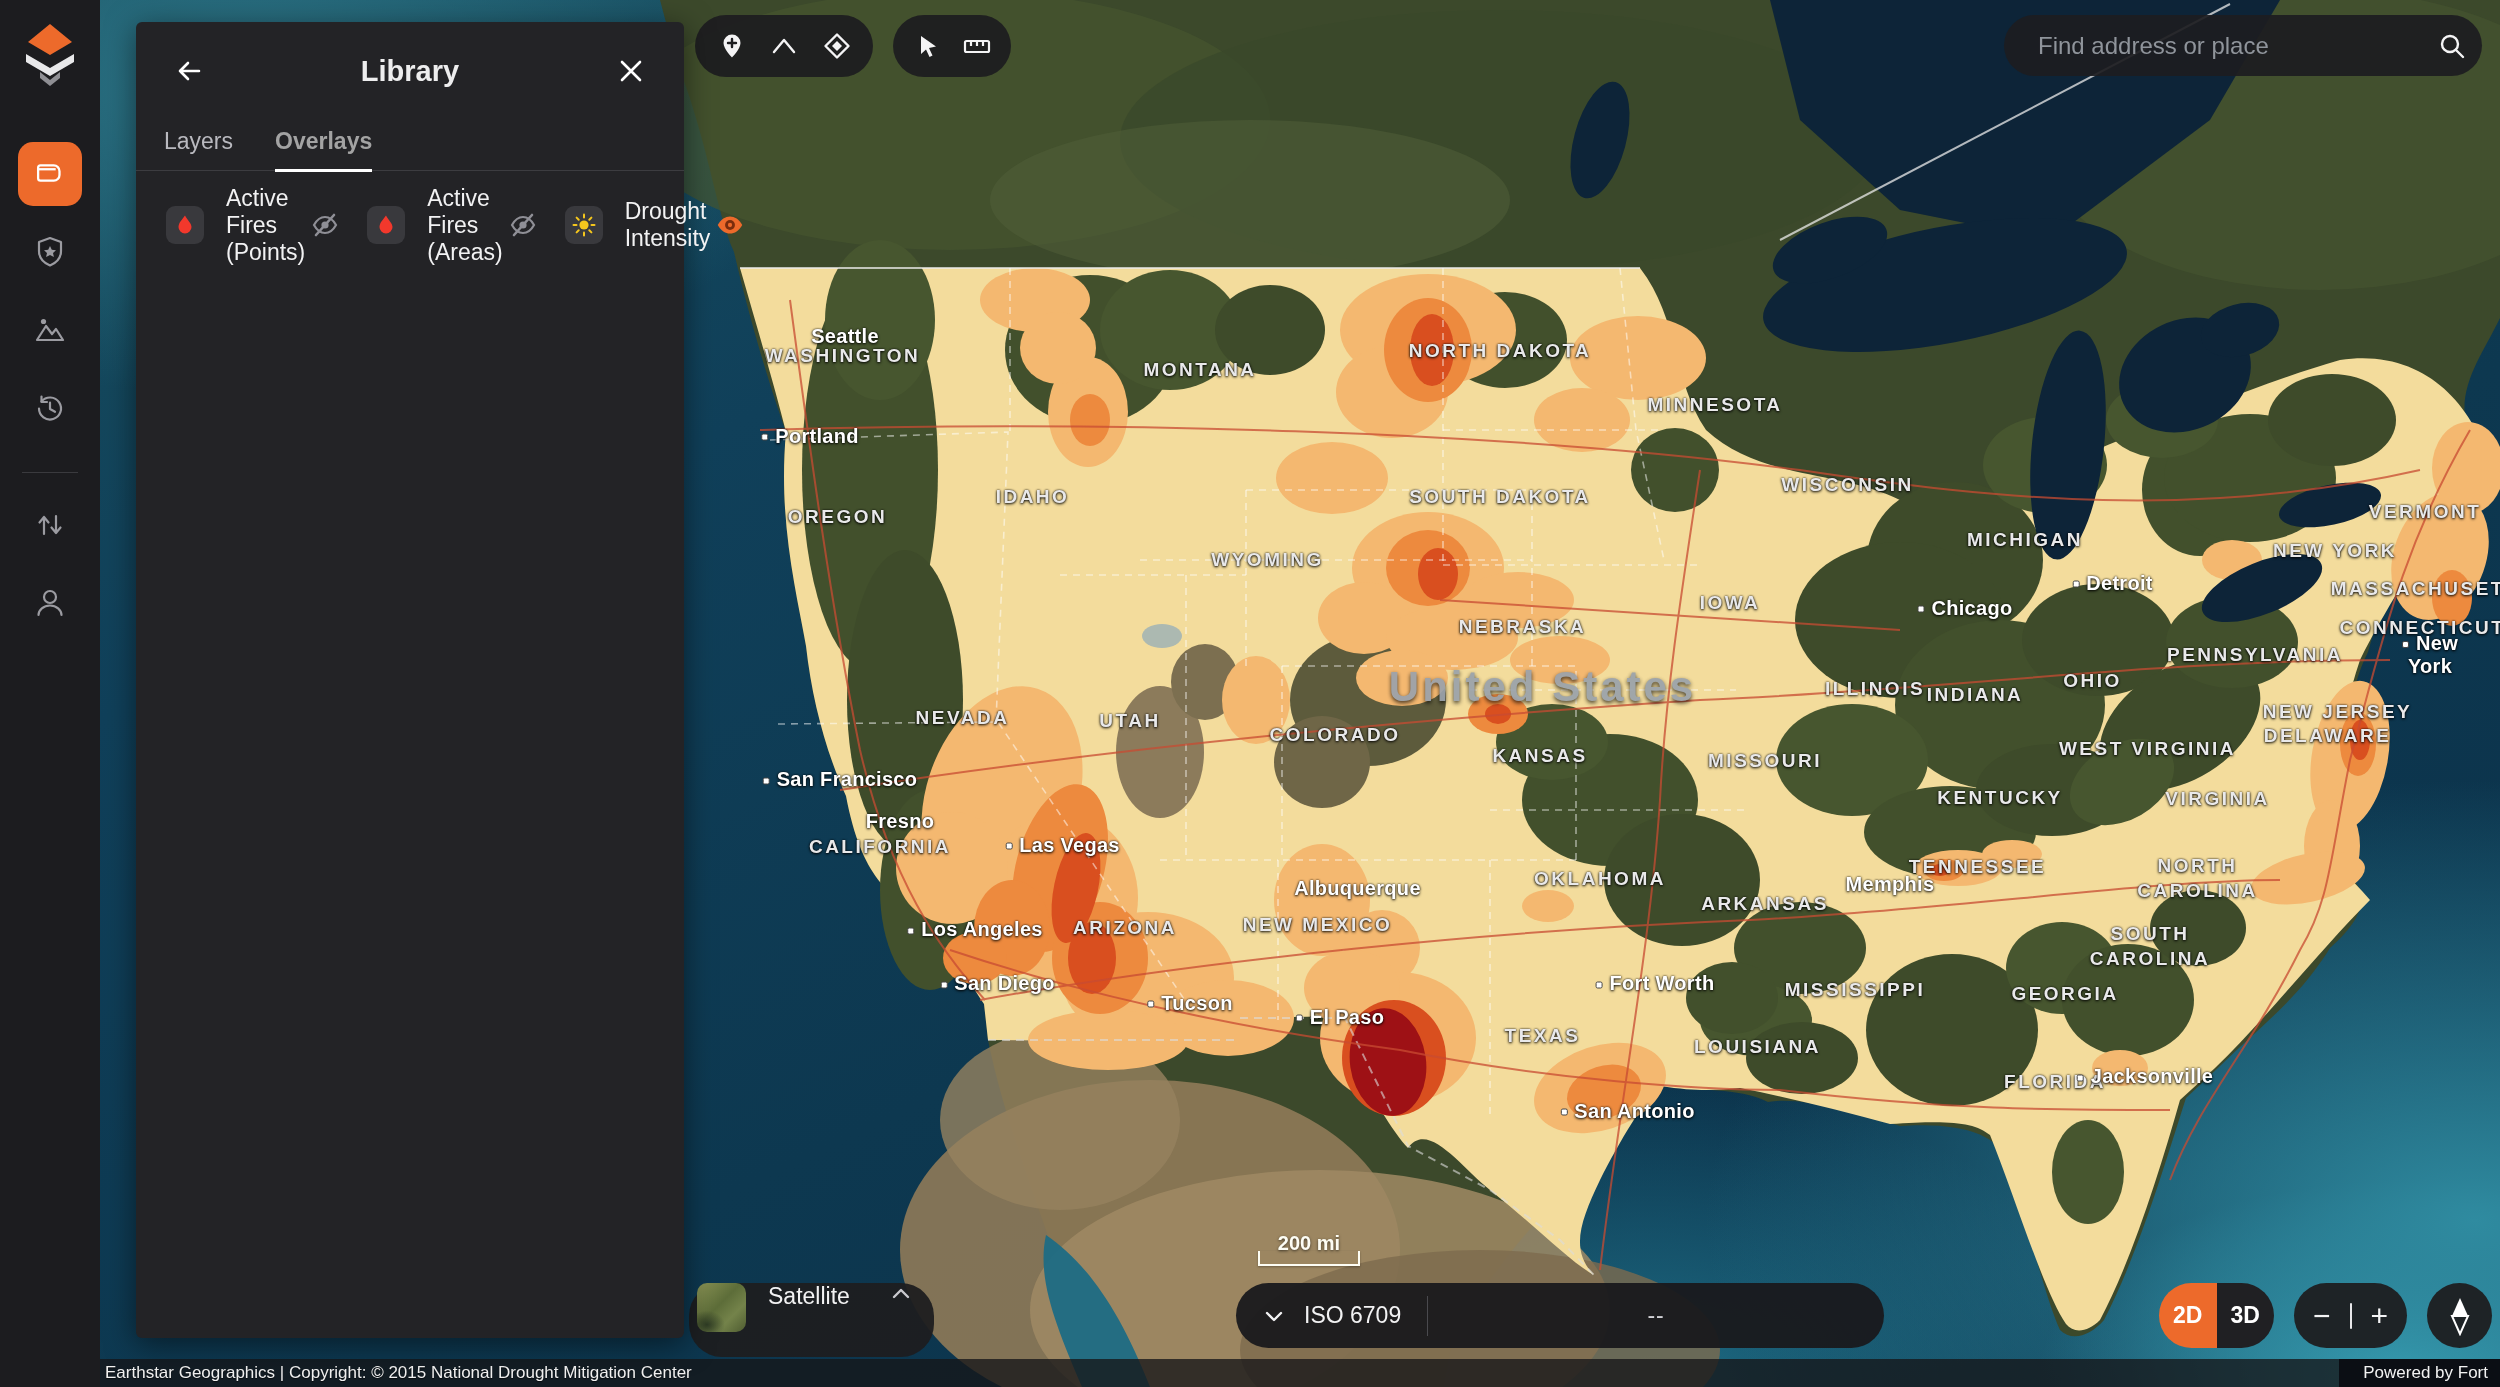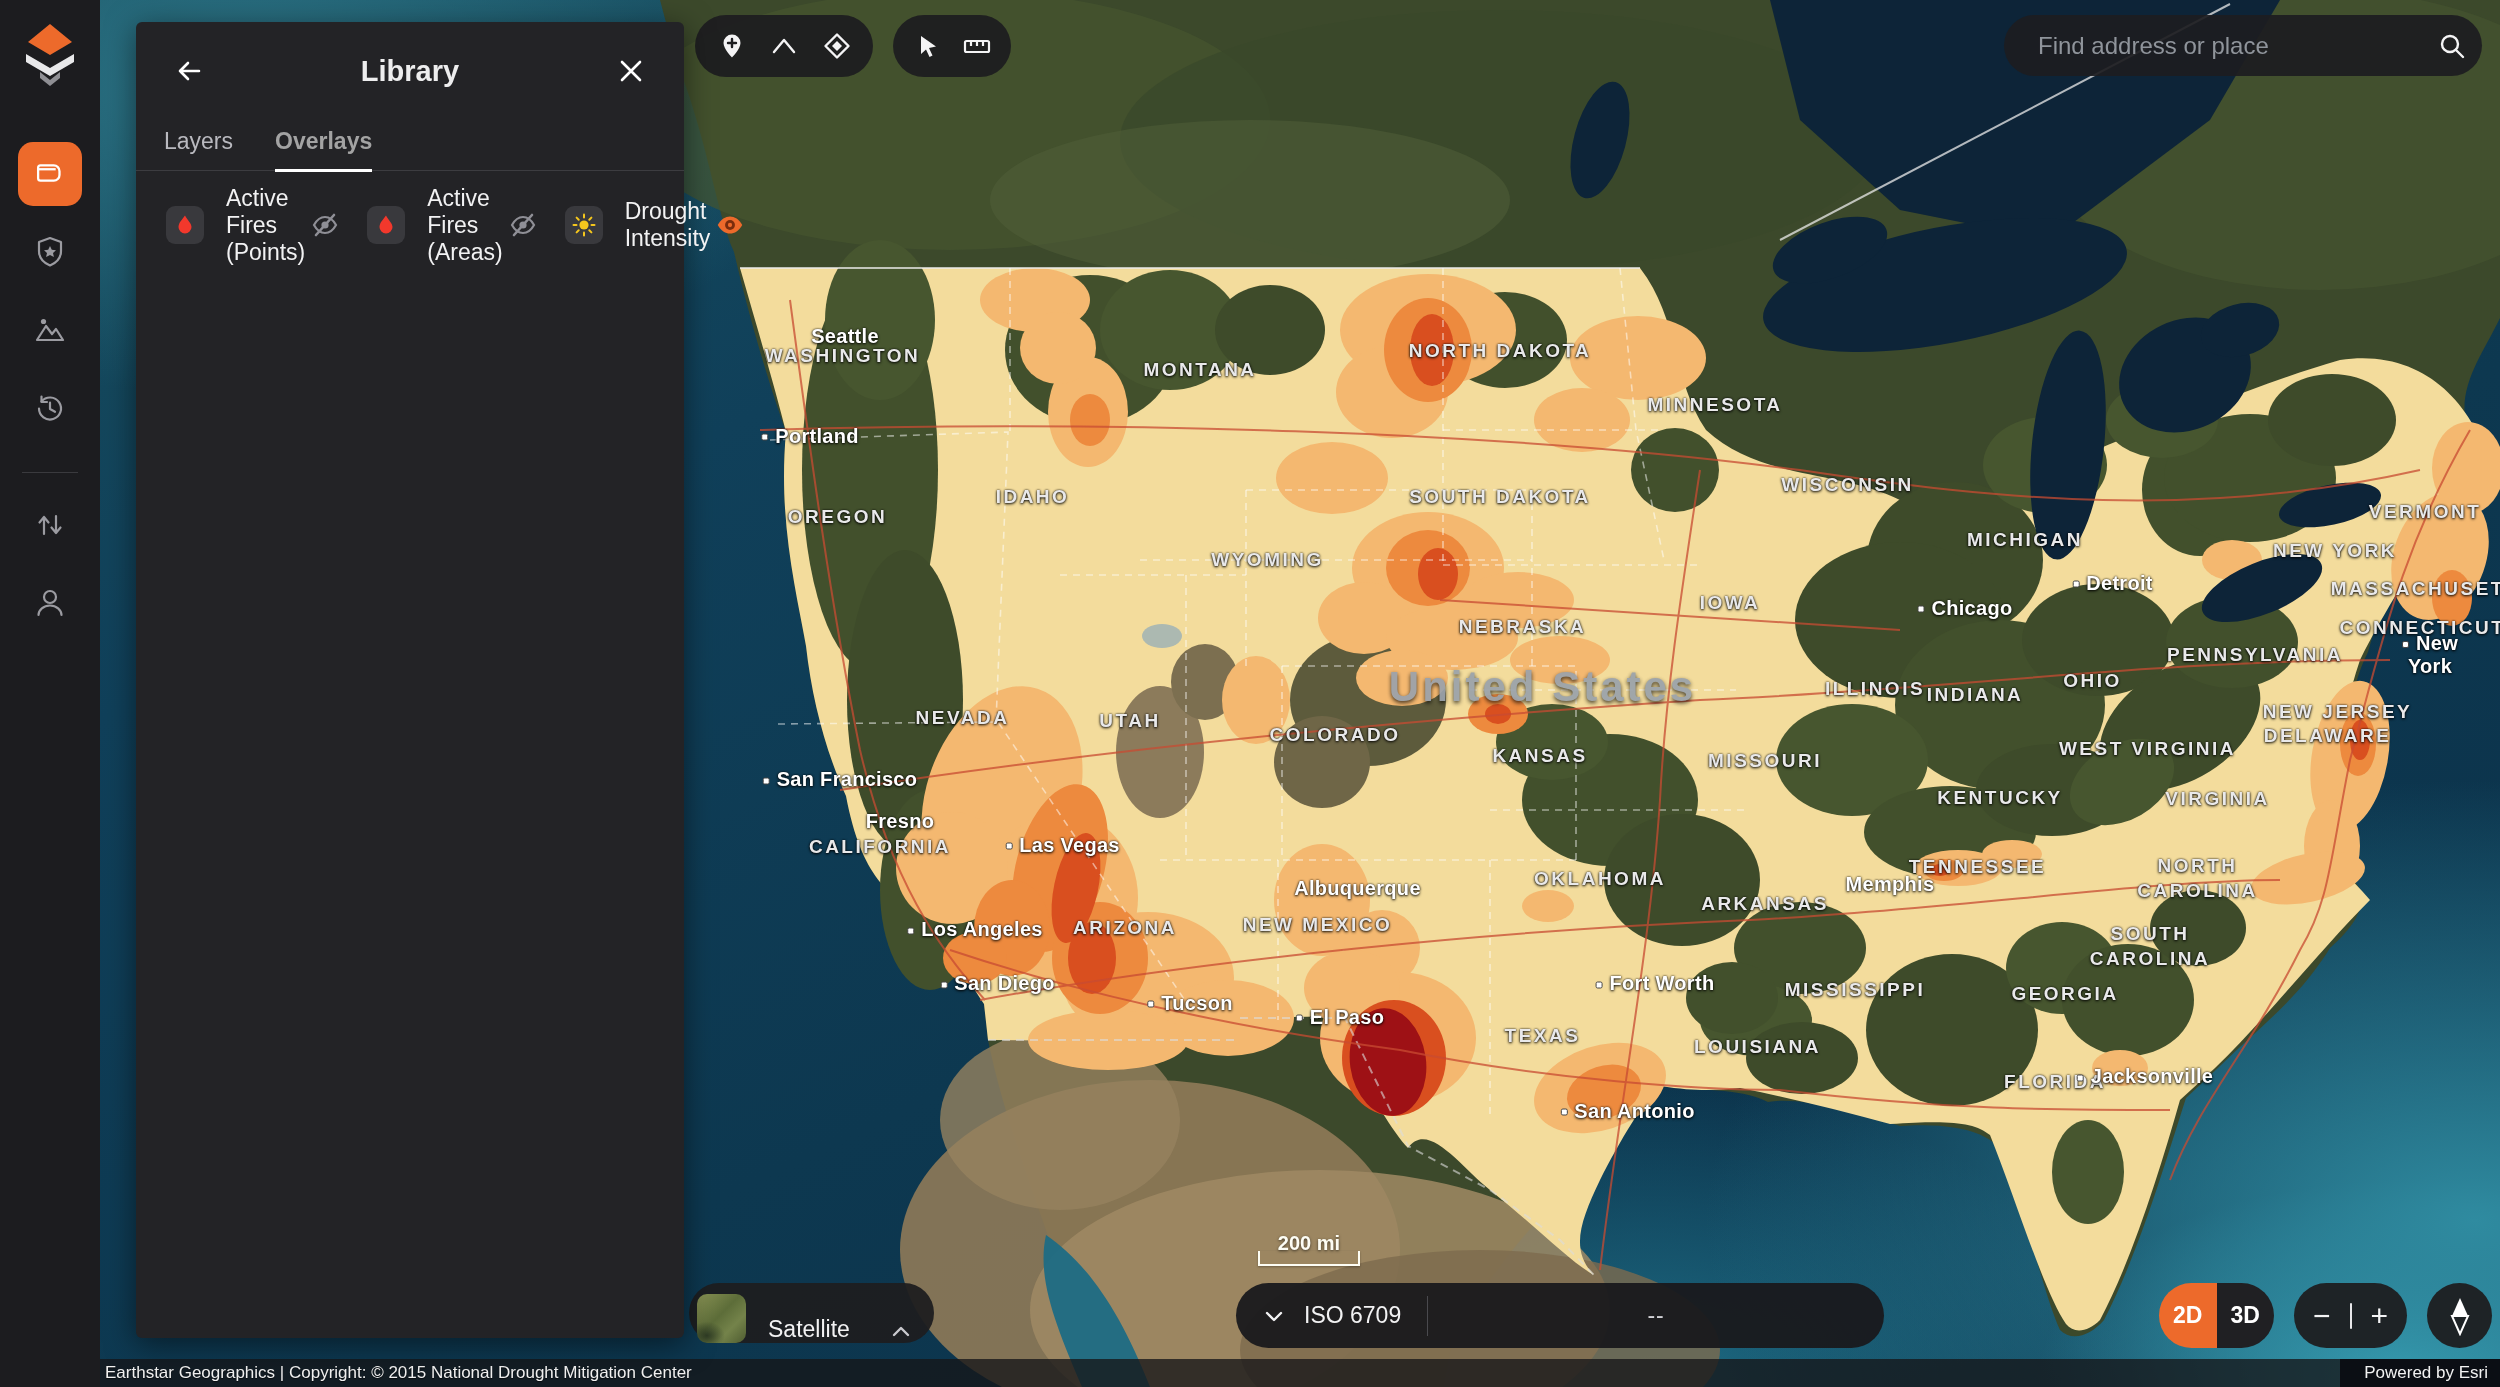--- a/index.html
+++ b/index.html
@@ -83,23 +83,23 @@
   
   .search { position:absolute; left:2004px; top:15px; width:478px; height:61px;
     background:rgba(29,29,32,.93); border-radius:31px; z-index:6; display:flex; align-items:center; }
   .search input { flex:1; background:transparent; border:none; outline:none; color:#e8e8ea;
     font-size:24px; padding:0 20px 0 34px; font-family:"Liberation Sans", sans-serif; }
   .search input::placeholder { color:#8f949b; }
   .search-icon-wrap { width:60px; height:61px; display:flex; align-items:center;
     justify-content:center; cursor:pointer; }
 
   
-  .basemap-pill { position:absolute; left:689px; top:1283px; width:245px; height:60px;
+  .basemap-pill { position:absolute; left:689px; top:1283px; width:245px; height:74px;
     background:rgba(29,29,32,.95); border-radius:33px; z-index:6; display:flex;
-    align-items:flex-end; cursor:pointer; }
+    align-items:flex-start; cursor:pointer; }
   .basemap-thumb { width:49px; height:49px; border-radius:10px; margin-left:8px; flex:none;
     background:
       radial-gradient(26px 20px at 20% 85%, #2e3b24 0%, rgba(46,59,36,0) 70%),
       linear-gradient(135deg, #8a9455 0%, #5d6d39 45%, #74834a 70%, #4e5c31 100%); }
   .basemap-label { margin-left:22px; font-size:23px; color:#f2f2f3; flex:1; }
   .basemap-chevron { margin-right:22px; }
 
   .coord-pill { position:absolute; left:1236px; top:1283px; width:648px; height:65px;
     background:rgba(25,25,28,.95); border-radius:33px; z-index:6; display:flex; align-items:center; }
   .coord-chevron { margin-left:26px; cursor:pointer; }
@@ -624,16 +624,16 @@
 
   <div class="compass">
     <svg width="30" height="40" viewBox="0 0 30 40">
       <polygon points="15,2 23,20 15,20 7,20" fill="#fff"></polygon>
       <polygon points="7,20 15,20 23,20 15,38" fill="none" stroke="#fff" stroke-width="2"></polygon>
     </svg>
   </div>
 
   <div class="attribution">
     <div class="attr-left">Earthstar Geographics | Copyright: © 2015 National Drought Mitigation Center</div>
-    <div class="attr-right">Powered by Esri</div>
+    <div class="attr-right">Powered by Fort</div>
   </div>
 
 </div>
 
 </body></html>

